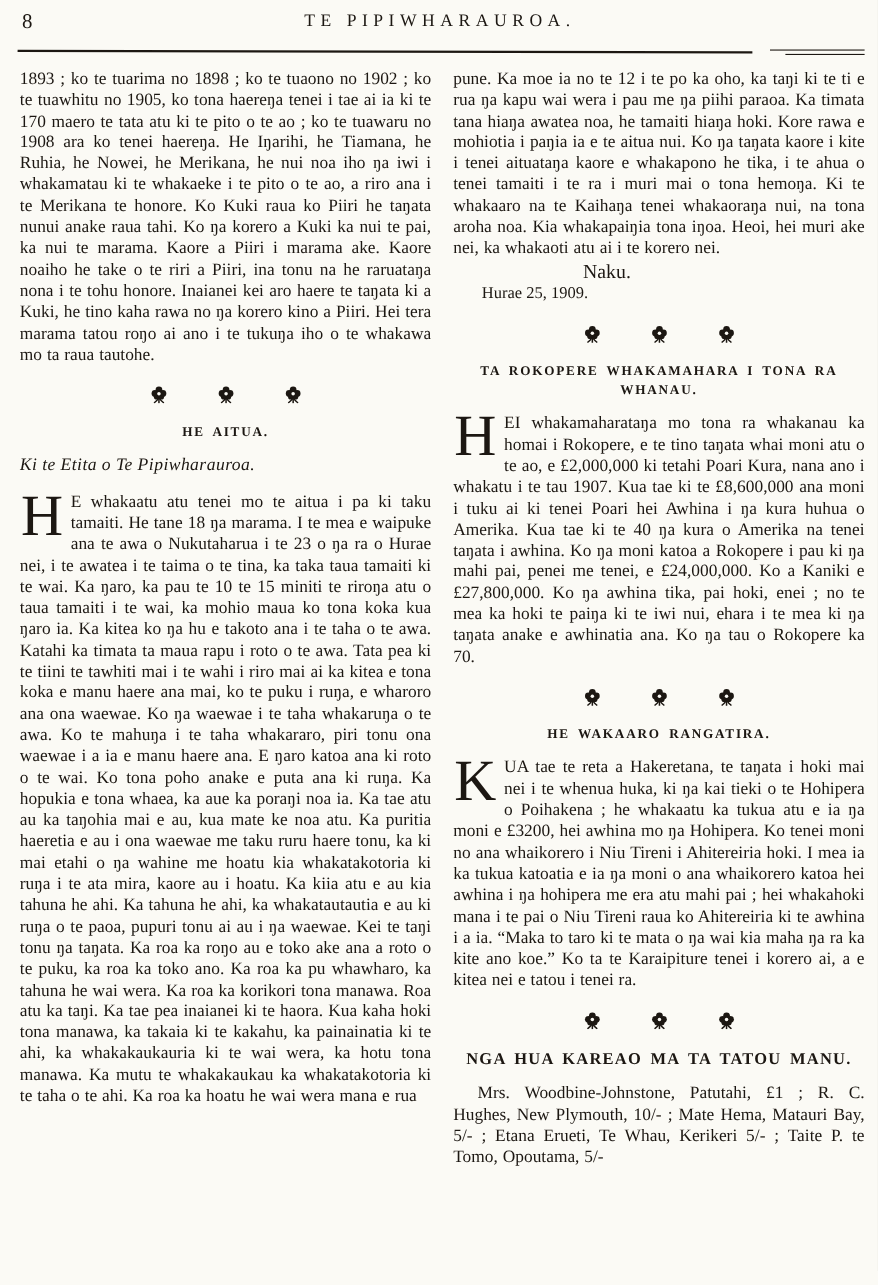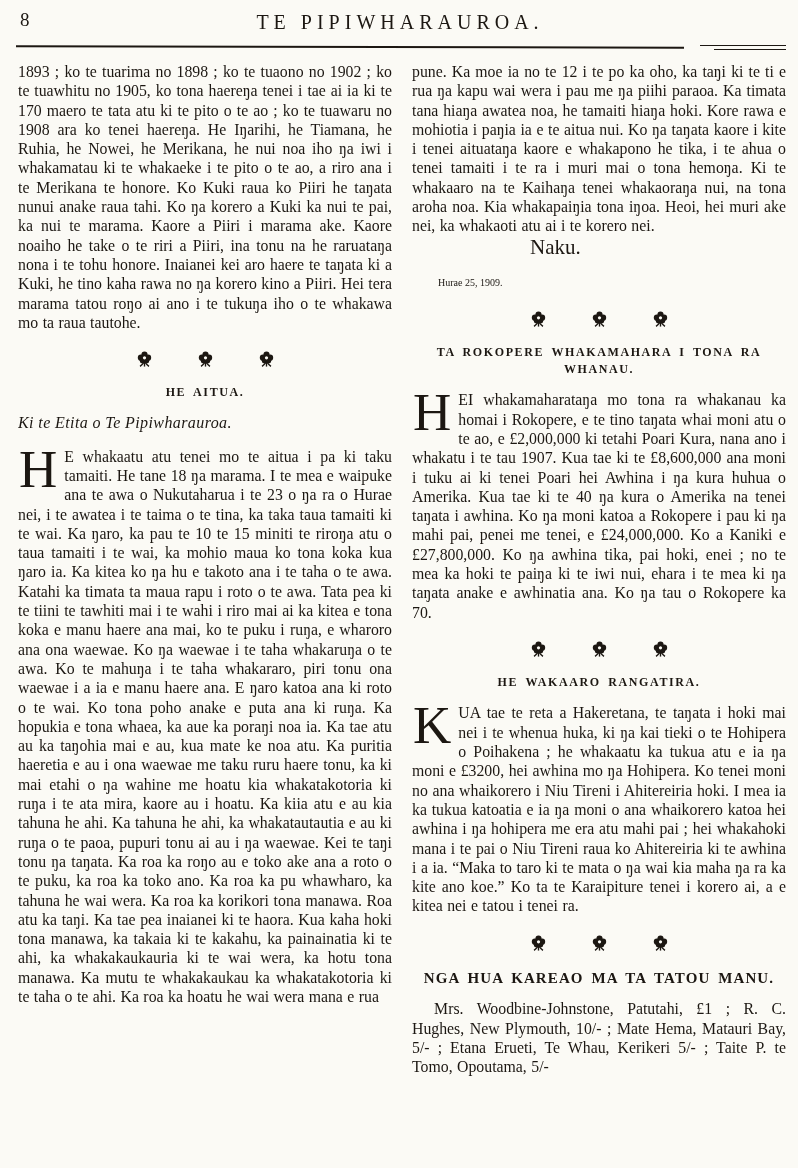--- a/index.html
+++ b/index.html
@@ -15,21 +15,21 @@
     color:#1c1712;
     overflow:hidden;
     padding:6px 12px 0 14px;
     box-sizing:border-box;
   }
   
   .masthead{position:relative;height:36px;}
   .pageno{position:absolute;left:6px;top:3px;font-size:19px;}
   .title{
     position:absolute;left:0;right:0;top:5px;margin:0;
-    text-align:center;font-size:20px;font-weight:400;
+    text-align:center;font-size:16px;font-weight:400;
     letter-spacing:5px;
   }
   .rule-wrap{position:relative;height:12px;margin-bottom:6px;}
   .rule{position:absolute;background:#1c1712;}
   .rule.main{left:2px;top:4px;width:668px;height:2px;transform:rotate(0.12deg);}
   .rule.short{left:686px;top:3px;width:86px;height:1px;}
   .rule.short2{left:700px;top:7px;width:72px;height:1px;}
   
   .columns{
     display:flex;gap:20px;align-items:flex-start;
@@ -56,27 +56,27 @@
   h2.head-small{font-size:15px;letter-spacing:1.1px;margin:0 0 11px;}
   .subtitle{
     font-style:italic;text-align:left;
     font-size:16px;margin:0 0 15px;letter-spacing:0.4px;
   }
   .ornament-row{
     display:flex;justify-content:center;gap:44px;
     margin:18px 0 17px;
   }
   .fleur{width:17px;height:17px;display:block;}
-  .sig-naku{font-size:21px;line-height:19.3px;margin:2px 0 16px;text-indent:118px;}
+  .sig-naku{font-size:18px;line-height:19.3px;margin:2px 0 1px;text-indent:118px;}
   .sig-name{
     font-size:16.5px;line-height:19.3px;margin:0;
     text-align:right;padding-right:26px;
     font-variant:small-caps;letter-spacing:0.6px;
   }
-  .sig-date{font-size:10px;line-height:19.3px;margin:0 0 2px;text-indent:26px;}
+  .sig-date{font-size:15px;line-height:19.3px;margin:0 0 2px;text-indent:26px;}
   .indent{text-indent:1.4em;}
   .defs{position:absolute;width:0;height:0;overflow:hidden;}
 </style>
 </head>
 <body>
 
 <svg class="defs" aria-hidden="true">
   <symbol id="fleuron" viewBox="0 0 16 16">
     <g fill="#1c1712">
       <circle cx="8" cy="4.2" r="2.9"></circle>

